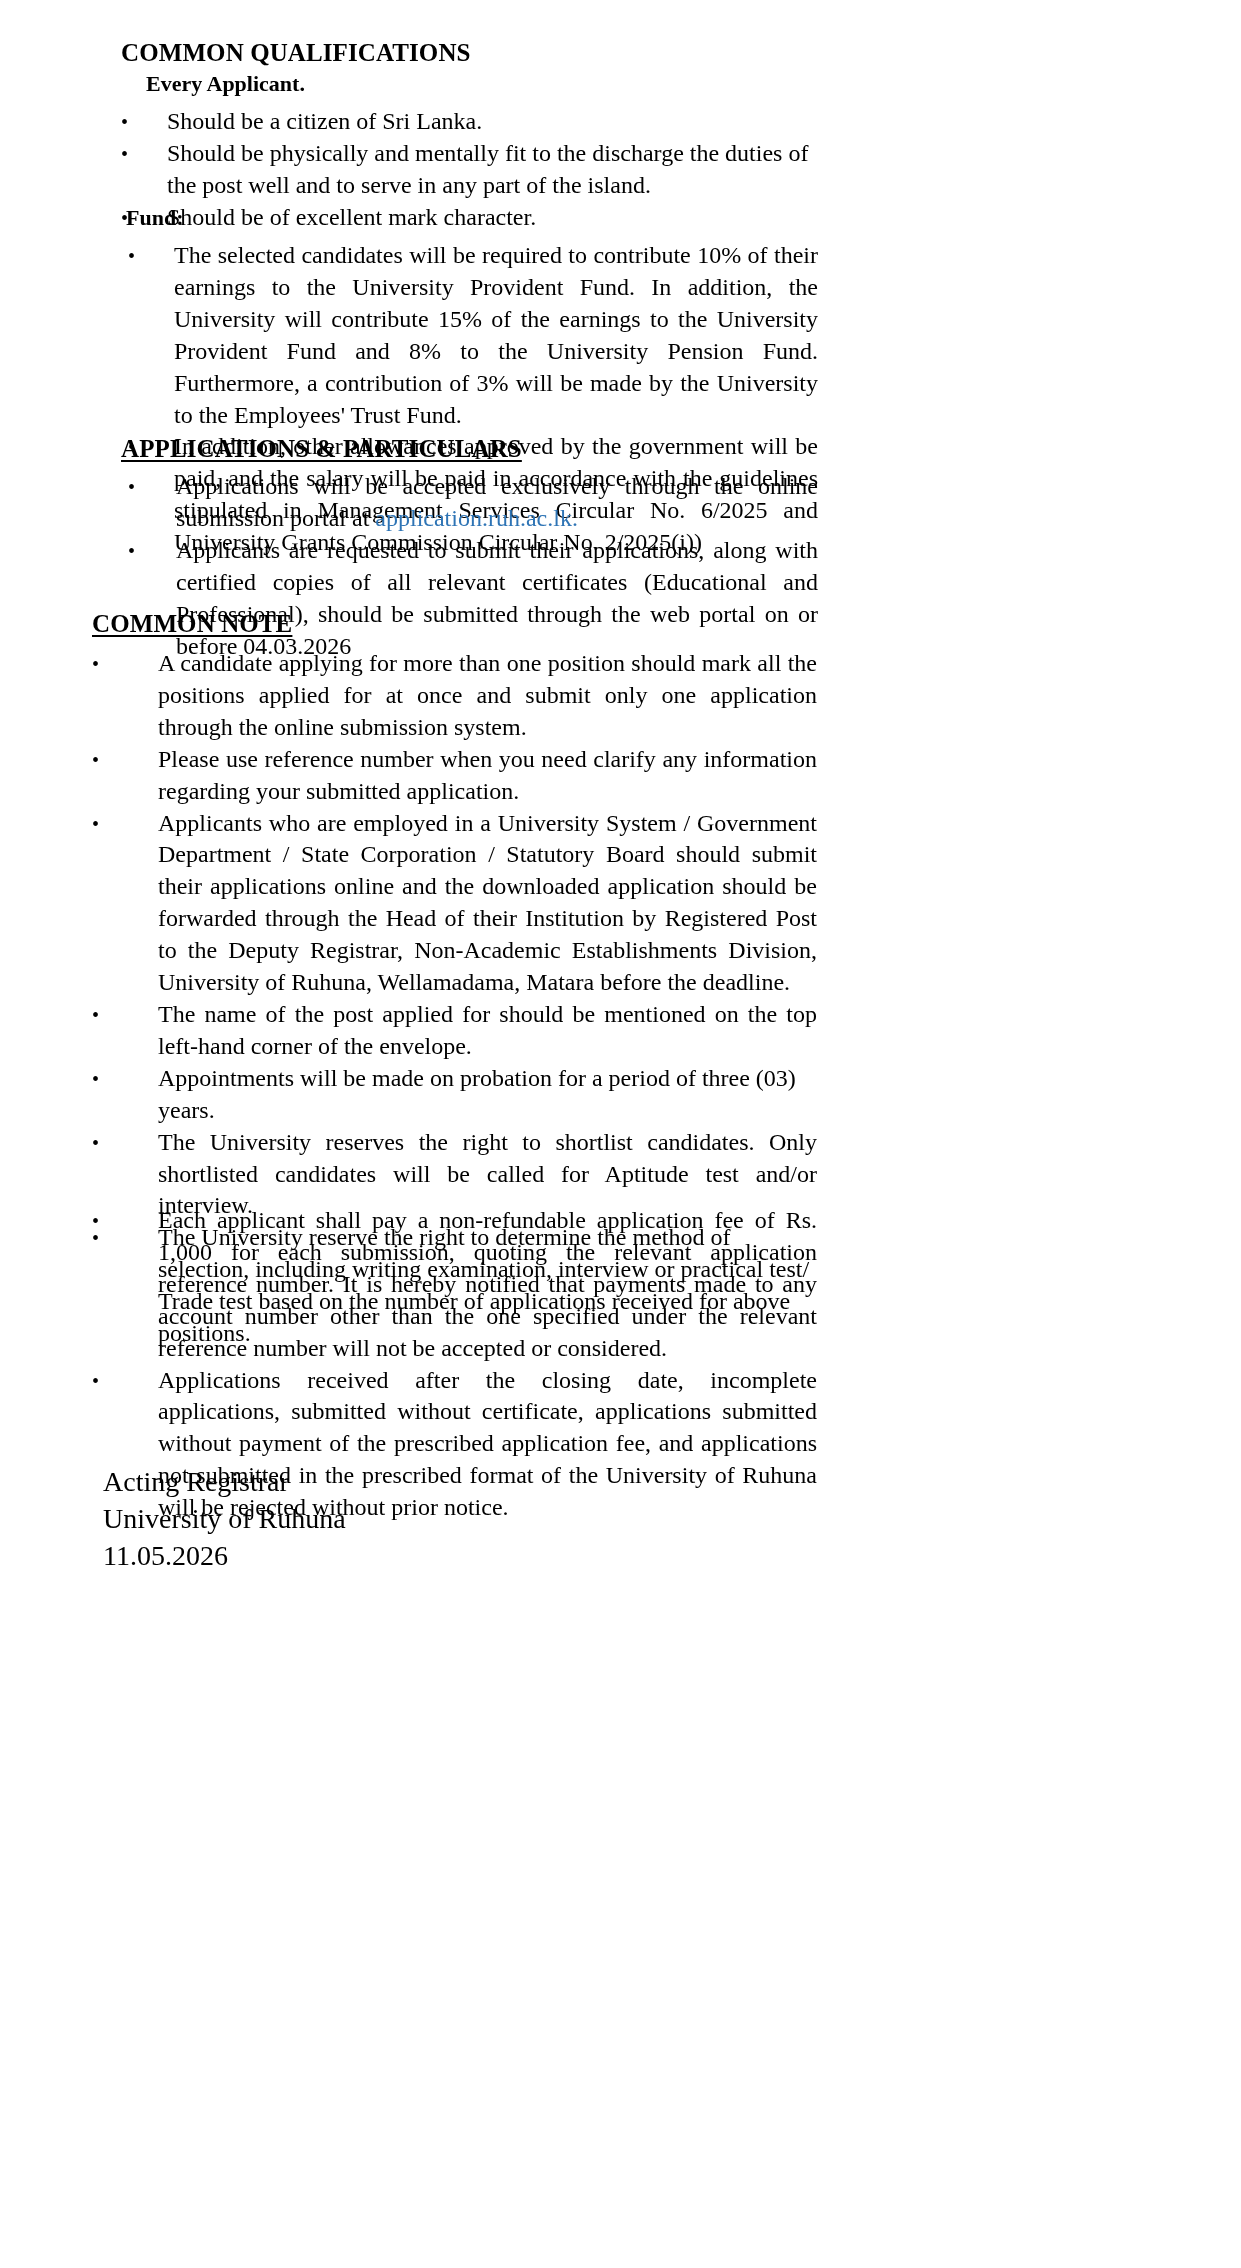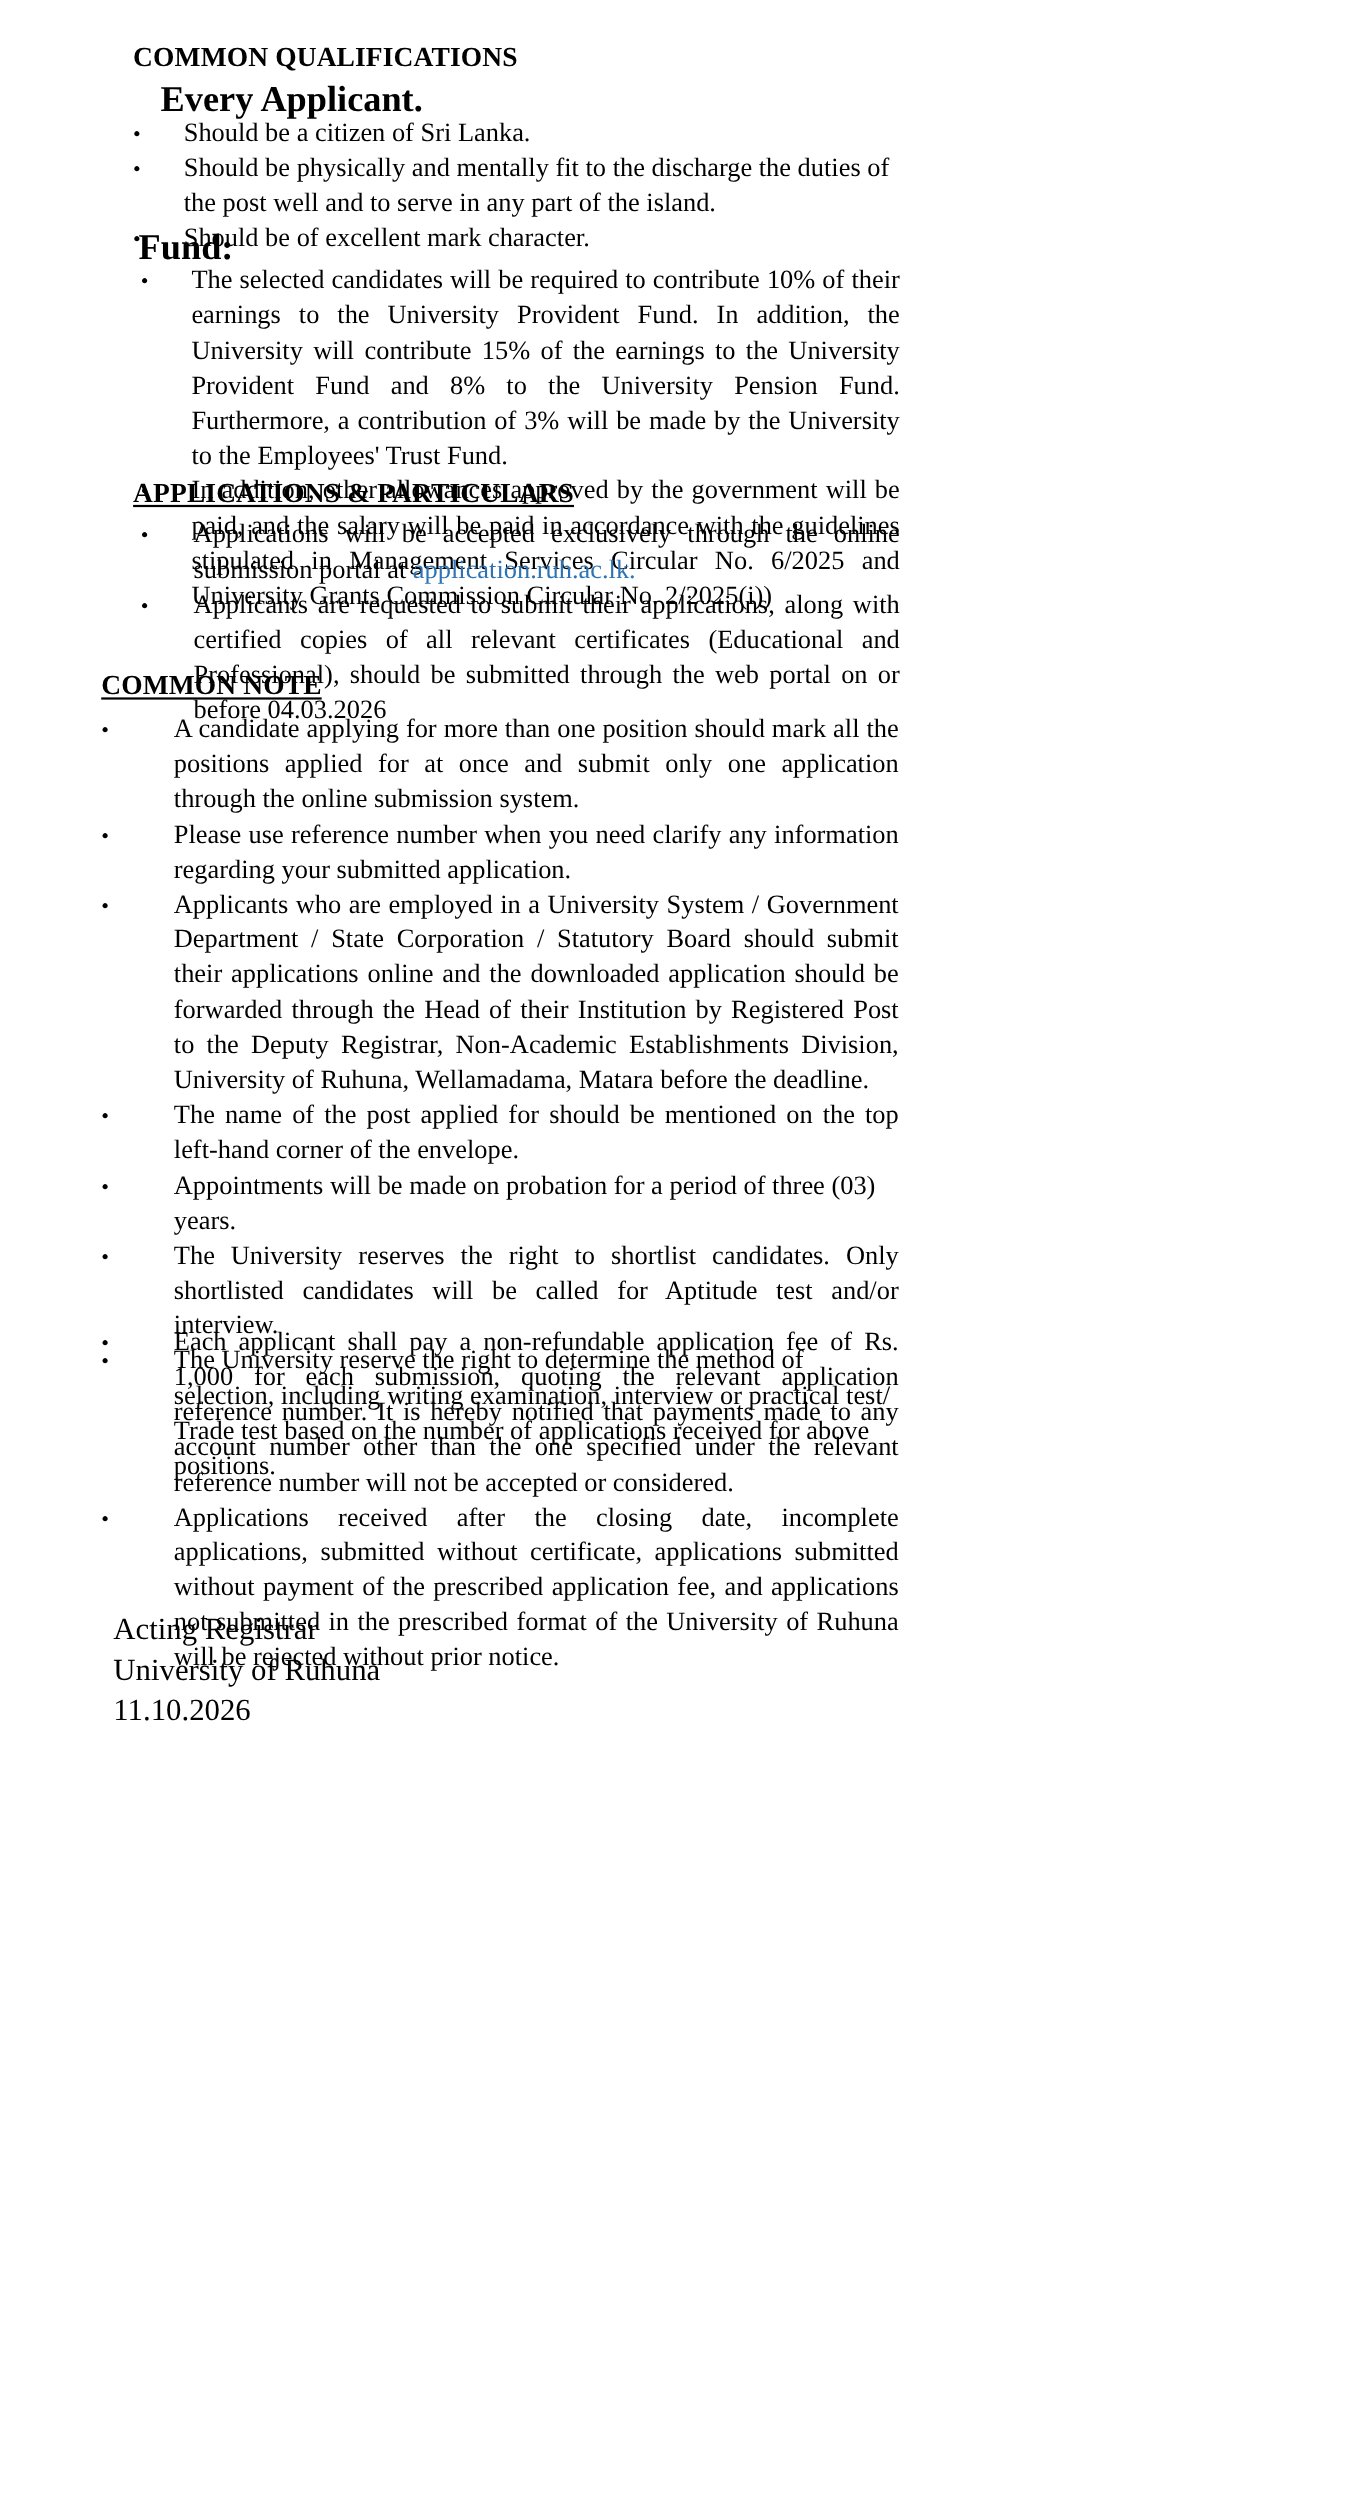--- a/index.html
+++ b/index.html
@@ -27,21 +27,21 @@
     font-size: 25px;
     font-weight: bold;
     line-height: 1.22;
     letter-spacing: 0.1px;
   }
   .h-section.underline {
     text-decoration: underline;
     text-underline-offset: 3px;
   }
   .h-sub {
-    font-size: 33px;
+    font-size: 22px;
     font-weight: bold;
     line-height: 1.22;
   }
 
   
   ul.bl {
     list-style: none;
     margin: 0;
     padding: 0;
   }
@@ -222,16 +222,16 @@
     </li>
     <li>
       <span class="bullet">•</span>
       <span class="txt">Applications received after the closing date, incomplete applications, submitted without certificate, applications submitted without payment of the prescribed application fee, and applications not submitted in the prescribed format of the University of Ruhuna will be rejected without prior notice.</span>
     </li>
   </ul>
 
   <div class="blk" id="signature-block">
     <div class="sig-line">Acting Registrar</div>
     <div class="sig-line">University of Ruhuna</div>
-    <div class="sig-line">11.10.2026</div>
+    <div class="sig-line">11.05.2026</div>
   </div>
 
 </div>
 
 </body></html>

